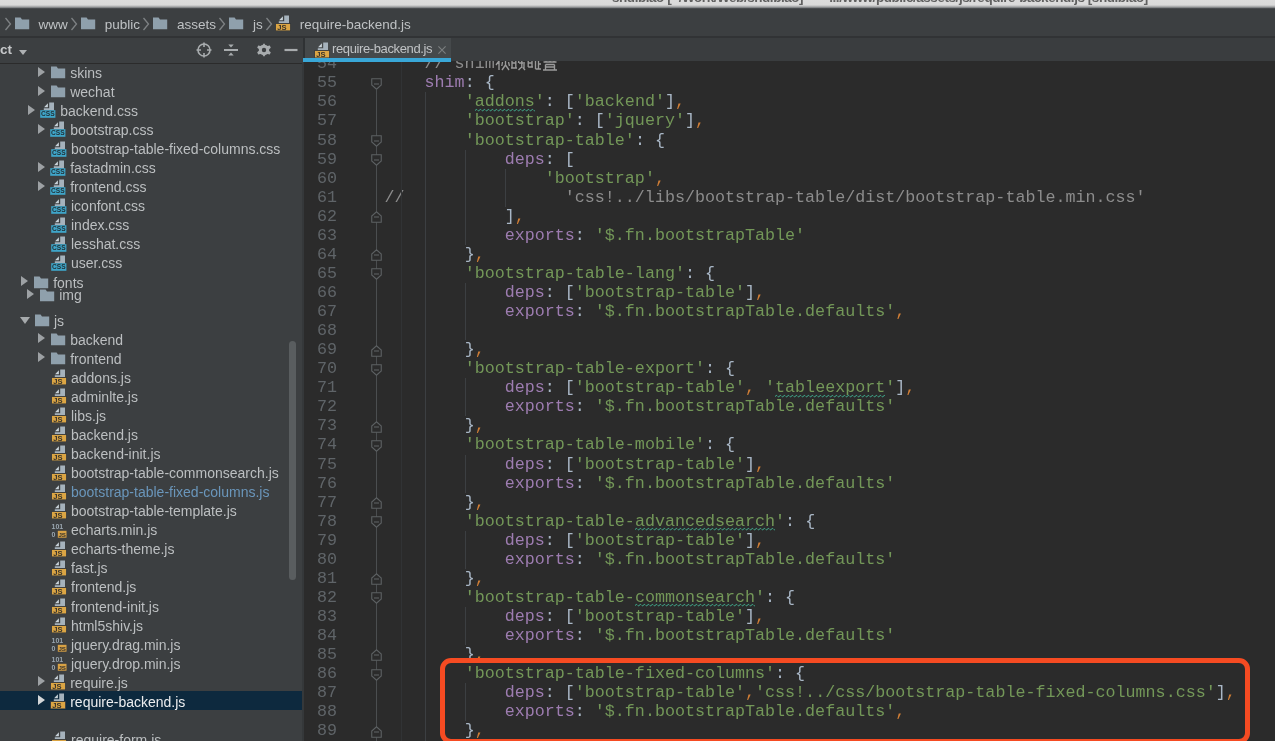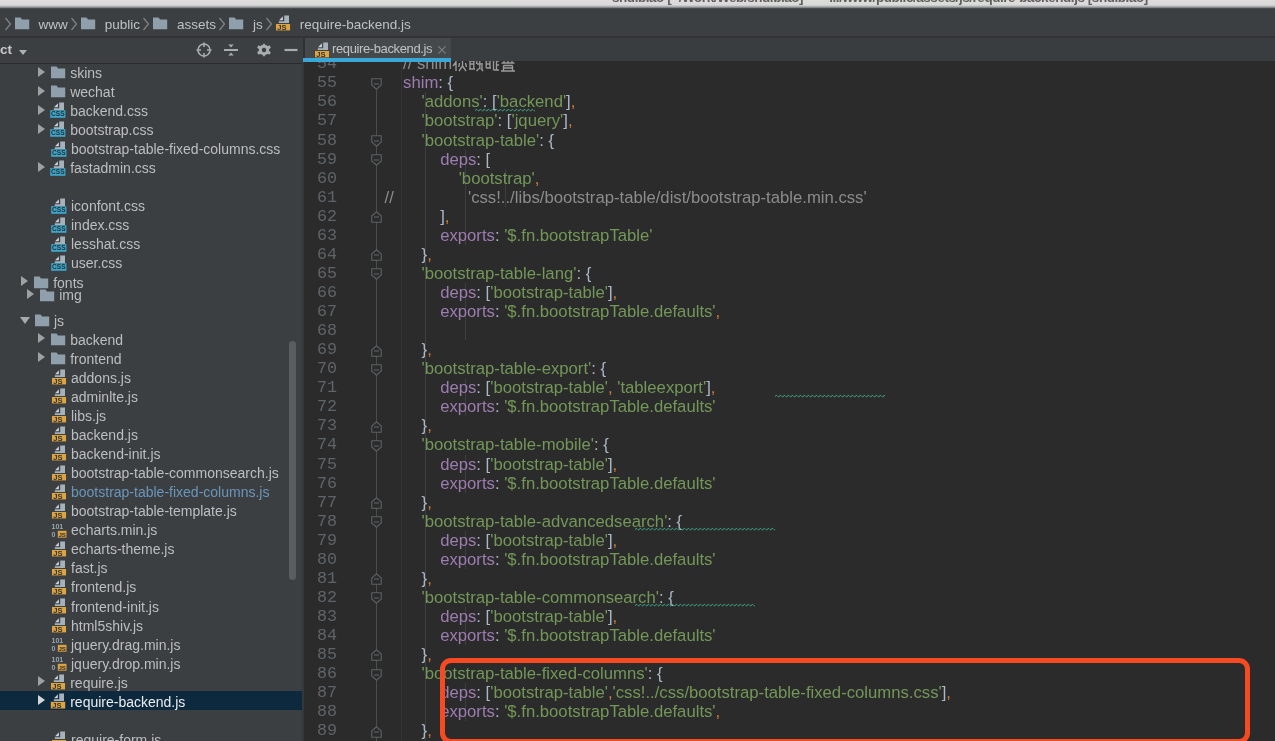--- a/index.html
+++ b/index.html
@@ -26,21 +26,21 @@
 .tl{font-size:14px;color:#bcbfc1;margin-left:4px;white-space:pre;position:relative;top:1.4px}
 .tl.blue{color:#6a96bb}
 .tl.white{color:#ecedef}
 .ar{width:0;height:0;border-left:7.8px solid #9da1a4;border-top:5px solid transparent;border-bottom:5px solid transparent;margin:0 5.2px 0 4px}
 .ad{width:0;height:0;border-top:7.8px solid #a6aaac;border-left:5px solid transparent;border-right:5px solid transparent;margin:2px 4px 0 3px}
 .na{width:17px;height:1px}
 .ti{width:16px;height:16px;flex:none;position:relative;top:0.8px}
 #scrollbar{position:absolute;left:289px;top:341px;width:7px;height:239px;background:#595d5f;border-radius:3.5px}
 #edbg{position:absolute;left:303px;top:61.5px;width:972px;height:679.5px;background:#2b2b2b}
 .ln{position:absolute;left:303px;width:34px;text-align:right;font-family:"Liberation Mono",monospace;font-size:16.7px;line-height:19.06px;color:#5f6468}
-.cl{position:absolute;left:384.5px;font-family:Liberation Sans, sans-serif;font-size:16.7px;line-height:19.06px;color:#a9b7c6;white-space:pre}
+.cl{position:absolute;left:384.5px;font-family:Liberation Mono, monospace;font-size:16.7px;line-height:19.06px;color:#a9b7c6;white-space:pre}
 .cl b{font-weight:normal;font-style:normal}
 .c{color:#8c8c8c} .k{color:#9d7cb0} .s{color:#739758} .p{color:#a9b7c6} .o{color:#d07e36}
 .cjk{display:inline-block;width:15.6px;height:14px;margin-right:0.2px;vertical-align:-2.5px}
 .vg{position:absolute;width:1px}
 .fm{position:absolute}
 .sq{position:absolute}
 #obox{position:absolute;left:440px;top:658px;width:810px;height:86px;border:5px solid #f64b22;border-radius:11px}
 </style></head><body>
 <div id="root">
 <div id="edbg"></div>
@@ -318,21 +318,21 @@
         </svg>
         <span class="tl">skins</span>
       </div>
 <div class="trow" style="top:17.56px;padding-left:34px">
         <i class="ar"></i>
         <svg class="ti" viewBox="0 0 16 16">
           <path fill="#8fa0ac" d="M1 2.6h5.6l1.4 2h7.2v9.6H1z"></path>
         </svg>
         <span class="tl">wechat</span>
       </div>
-<div class="trow" style="top:36.61px;padding-left:34px">
+<div class="trow" style="top:36.61px;padding-left:24px">
         <i class="ar"></i>
         <svg class="ti" viewBox="0 0 16 16">
           <path fill="#a5b2bc" d="M9.2 0.4 H14 V8 H3.8 V6.2 H9.2 Z"></path>
           <path fill="#c9d3d9" d="M4.1 5.2 L7.9 1.2 L7.9 5.2 Z"></path>
           <rect x="0.2" y="8.2" width="15.2" height="7.6" fill="#3fa5c9"></rect>
           <text x="7.8" y="14.4" font-family="Liberation Sans" font-size="6.6" font-weight="bold" fill="#213238" text-anchor="middle">CSS</text>
         </svg>
         <span class="tl">backend.css</span>
       </div>
 <div class="trow" style="top:55.67px;padding-left:34px">
@@ -357,20 +357,30 @@
       </div>
 <div class="trow" style="top:93.78px;padding-left:34px">
         <i class="ar"></i>
         <svg class="ti" viewBox="0 0 16 16">
           <path fill="#a5b2bc" d="M9.2 0.4 H14 V8 H3.8 V6.2 H9.2 Z"></path>
           <path fill="#c9d3d9" d="M4.1 5.2 L7.9 1.2 L7.9 5.2 Z"></path>
           <rect x="0.2" y="8.2" width="15.2" height="7.6" fill="#3fa5c9"></rect>
           <text x="7.8" y="14.4" font-family="Liberation Sans" font-size="6.6" font-weight="bold" fill="#213238" text-anchor="middle">CSS</text>
         </svg>
         <span class="tl">fastadmin.css</span>
+      </div>
+<div class="trow" style="top:112.84px;padding-left:34px">
+        <i class="ar"></i>
+        <svg class="ti" viewBox="0 0 16 16">
+          <path fill="#a5b2bc" d="M9.2 0.4 H14 V8 H3.8 V6.2 H9.2 Z"></path>
+          <path fill="#c9d3d9" d="M4.1 5.2 L7.9 1.2 L7.9 5.2 Z"></path>
+          <rect x="0.2" y="8.2" width="15.2" height="7.6" fill="#3fa5c9"></rect>
+          <text x="7.8" y="14.4" font-family="Liberation Sans" font-size="6.6" font-weight="bold" fill="#213238" text-anchor="middle">CSS</text>
+        </svg>
+        <span class="tl">frontend.css</span>
       </div>
 <div class="trow" style="top:150.96px;padding-left:34px">
         <i class="na"></i>
         <svg class="ti" viewBox="0 0 16 16">
           <path fill="#a5b2bc" d="M9.2 0.4 H14 V8 H3.8 V6.2 H9.2 Z"></path>
           <path fill="#c9d3d9" d="M4.1 5.2 L7.9 1.2 L7.9 5.2 Z"></path>
           <rect x="0.2" y="8.2" width="15.2" height="7.6" fill="#3fa5c9"></rect>
           <text x="7.8" y="14.4" font-family="Liberation Sans" font-size="6.6" font-weight="bold" fill="#213238" text-anchor="middle">CSS</text>
         </svg>
         <span class="tl">index.css</span>

